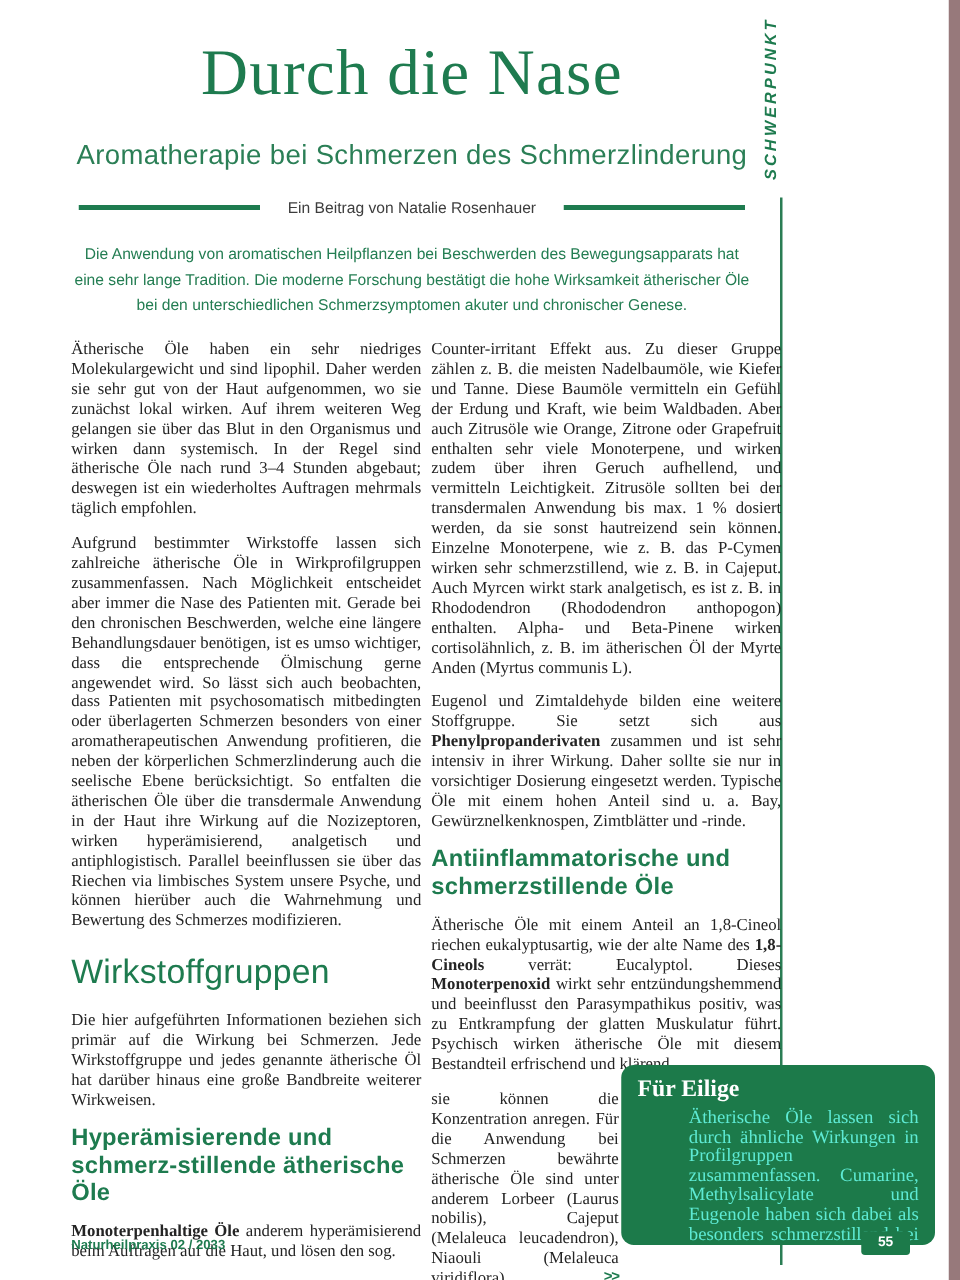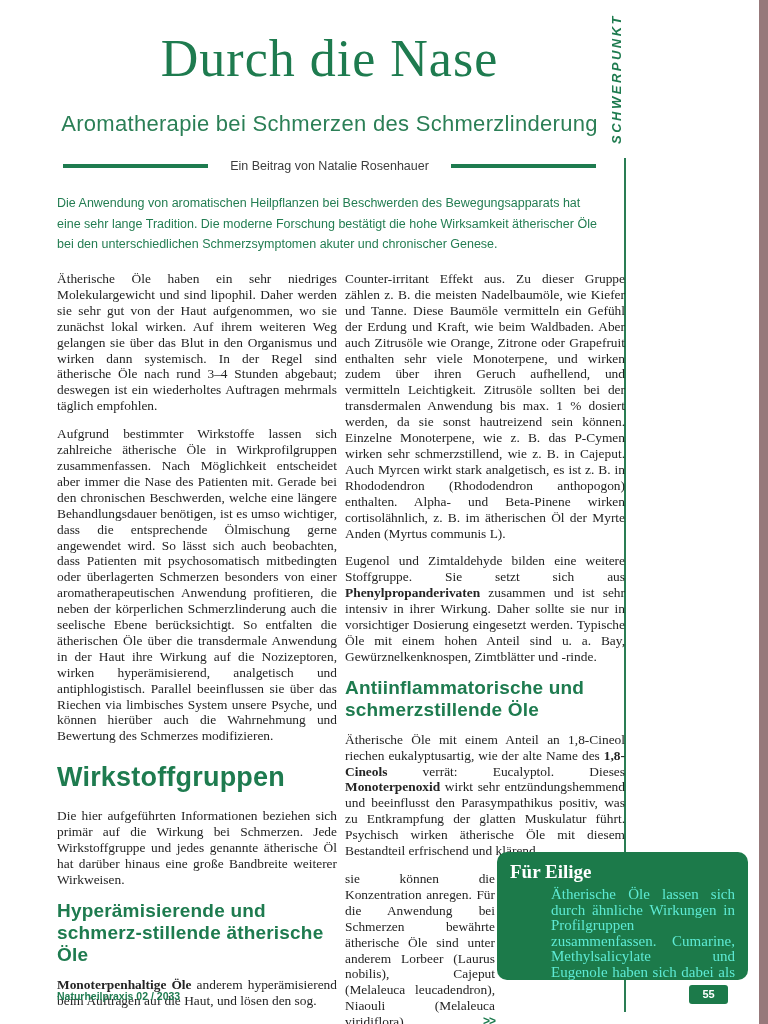--- a/index.html
+++ b/index.html
@@ -30,48 +30,48 @@
   .subtitle {
     margin-top:24px; font-family:"Liberation Sans", sans-serif; font-weight:400;
     font-size:22px; color:#2b7f56; letter-spacing:0.3px;
   }
   .byline-row { margin-top:22px; display:flex; align-items:center; justify-content:center; gap:22px; }
   .byline-bar { width:145px; height:4px; background:#1e7b4f; }
   .byline-text { font-family:"Liberation Sans", sans-serif; font-size:12.5px; color:#3d3d3d; white-space:nowrap; }
   .intro {
     margin:20px auto 0; width:545px;
     font-family:"Liberation Sans", sans-serif; font-size:12.5px; line-height:20.5px;
-    color:#237d52; text-align:left;
+    color:#237d52; text-align:center;
   }
 
   
   .columns { position:absolute; left:57px; top:271px; width:568px; display:flex; gap:8px; }
   .col { width:280px; }
   .col p {
     font-size:13.4px; line-height:15.9px; color:#242424;
     text-align:justify; margin-bottom:12px;
   }
   .col p b { font-weight:700; }
   h2.green {
-    font-family:"Liberation Sans", sans-serif; font-weight:700; font-size:27px;
+    font-family:"Liberation Sans", sans-serif; font-weight:400; font-size:27px;
     color:#1e7b4f; margin:18px 0 15px; letter-spacing:0.2px;
   }
   h3.green {
     font-family:"Liberation Sans", sans-serif; font-weight:700; font-size:19px; line-height:22px;
     color:#1e7b4f; margin:10px 0 11px; letter-spacing:0.2px;
   }
   .narrow { width:150px; }
   .cont-marker {
     float:right; color:#1e7b4f; font-family:"Liberation Sans", sans-serif;
     font-weight:700; font-size:12px; letter-spacing:-1px;
   }
 
   
   .infobox {
-    position:absolute; left:497px; top:852px; width:251px; height:128px;
+    position:absolute; left:497px; top:852px; width:251px; height:144px;
     background:#1c7a4a; border-radius:10px; padding:9px 13px; overflow:hidden;
   }
   .infobox-title { color:#ffffff; font-weight:700; font-size:19px; margin-bottom:4px; }
   .infobox-body { color:#5eead4; font-size:15px; line-height:15.6px; text-align:justify;margin-left:41px; }
 
   
   .footer-label {
     position:absolute; left:57px; top:990px;
     font-family:"Liberation Sans", sans-serif; font-weight:700; font-size:10.5px; color:#1e7b4f;
   }

